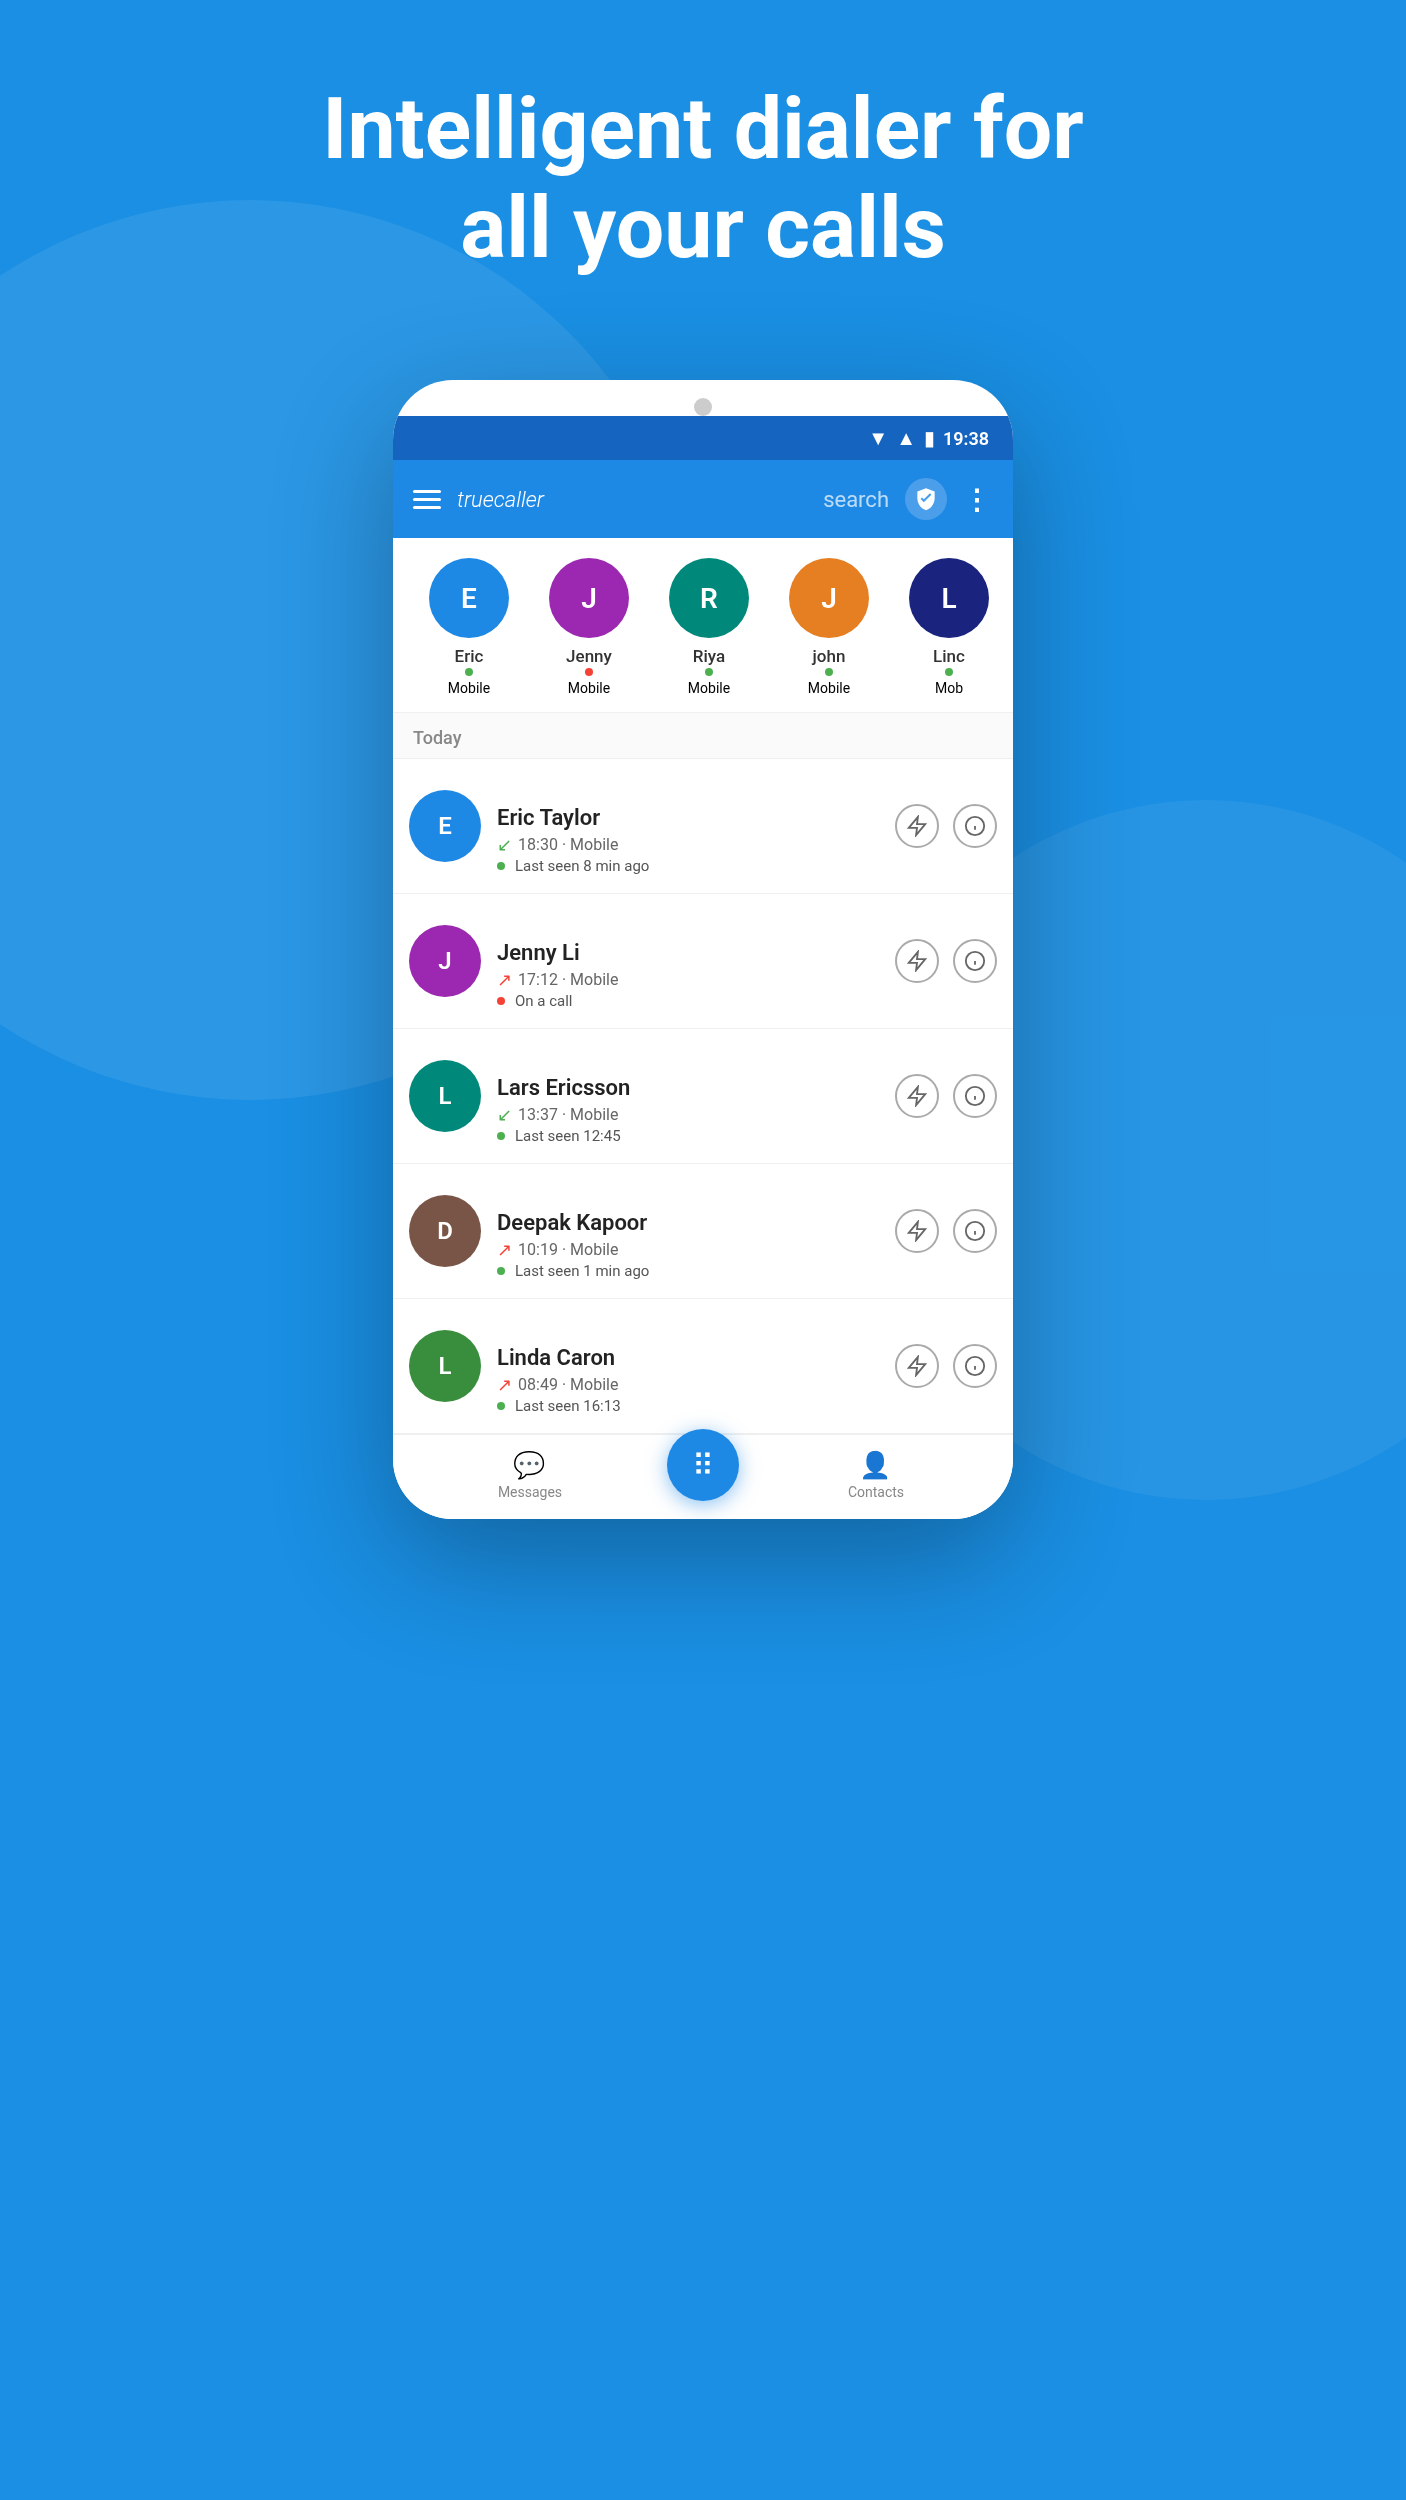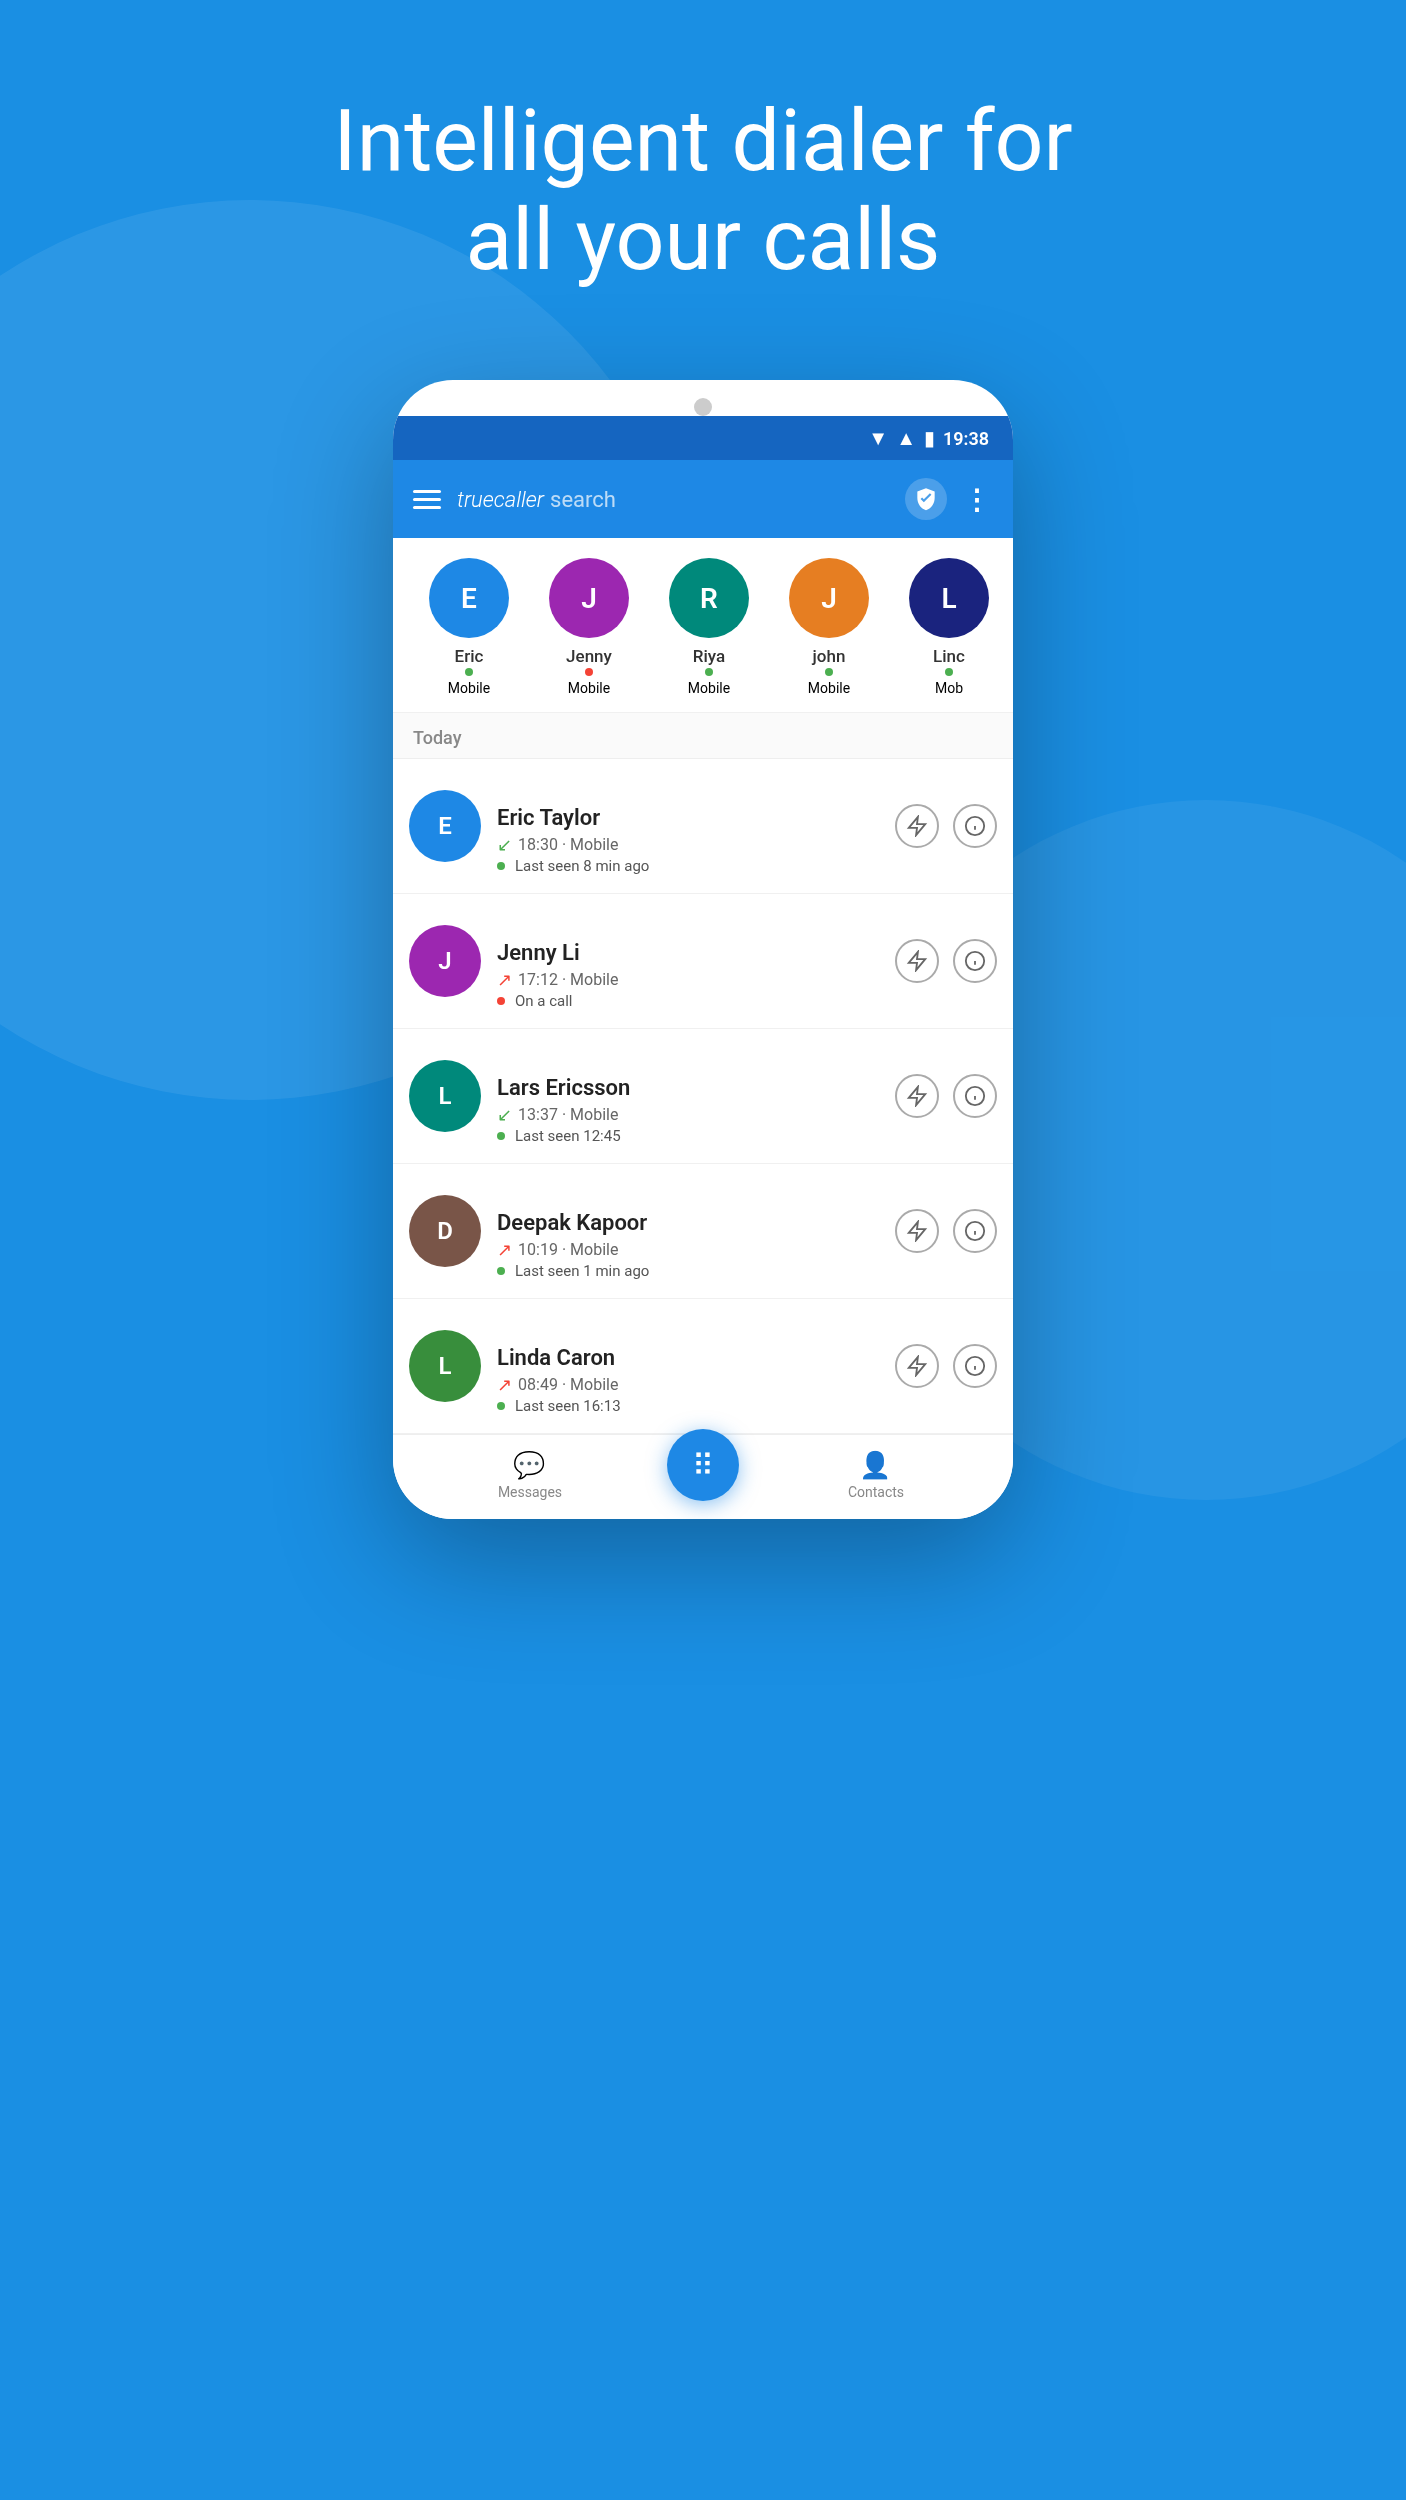--- a/index.html
+++ b/index.html
@@ -28,24 +28,23 @@
       top: 800px; right: -150px;
     }
 
     .headline {
       position: absolute;
       top: 80px;
       left: 0; right: 0;
       text-align: center;
       color: white;
       font-size: 86px;
-      font-weight: 400;
+      font-weight: 700;
       line-height: 1.15;
       padding: 0 80px;
-      margin-top: 12px;
     }
 
     
     .phone {
       position: absolute;
       top: 380px;
       left: 50%;
       transform: translateX(-50%);
       width: 620px;
       background: white;
@@ -104,20 +103,21 @@
     .hamburger span {
       display: block;
       width: 28px; height: 3px;
       background: white;
       border-radius: 2px;
     }
     .search-area {
       flex: 1;
       display: flex;
       align-items: center;
+      justify-content: space-between;
     }
     .truecaller-logo {
       font-size: 22px;
       color: white;
     }
     .truecaller-logo .true { font-style: italic; font-weight: 300; }
     .search-text {
       font-size: 22px;
       color: rgba(255,255,255,0.7);
       margin-left: 6px;

